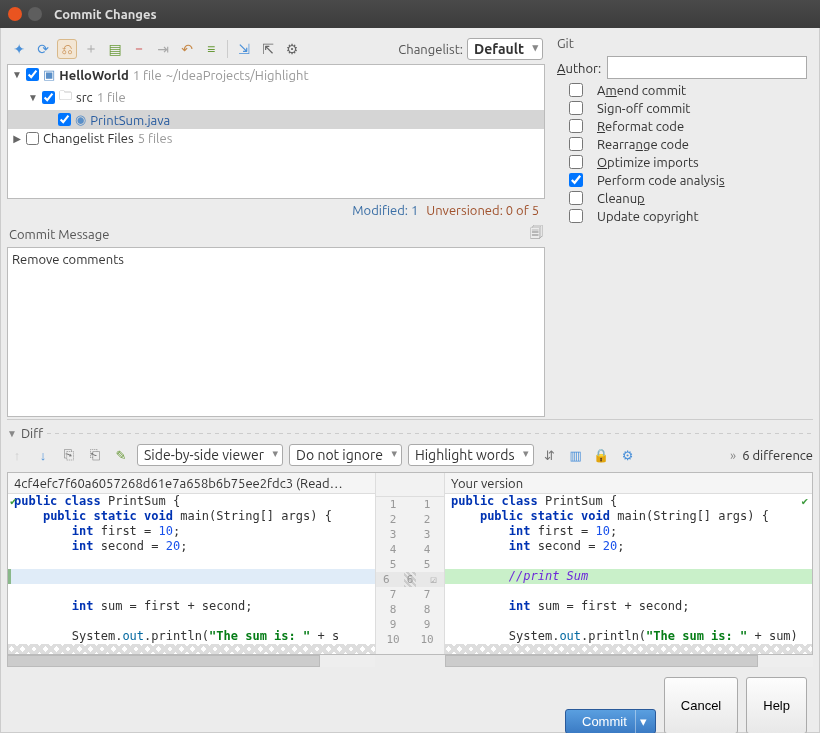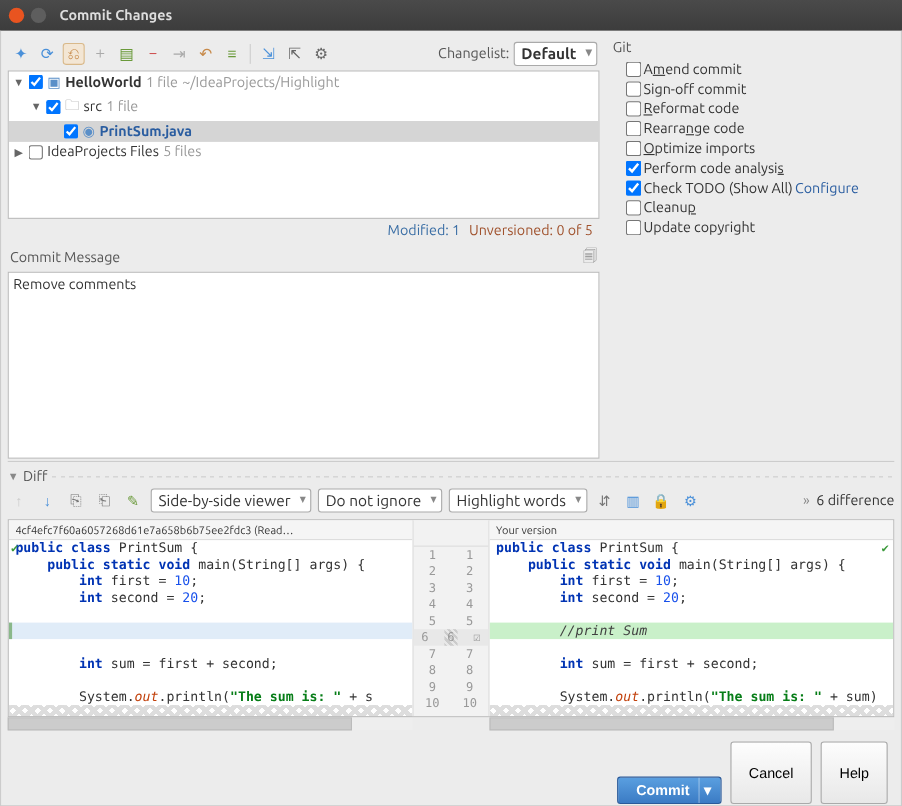--- a/index.html
+++ b/index.html
@@ -18,64 +18,64 @@
 .changelist-lbl { color: #555; }
 .select { background: #fff; border: 1px solid #aaa; padding: 2px 18px 2px 6px; border-radius: 3px; position: relative; font-weight: bold; font-size: 14px; }
 .select::after { content: "▾"; position: absolute; right: 4px; top: 2px; color: #888; font-size: 11px; }
 .tree { background: #fff; border: 1px solid #bbb; height: 135px; overflow: auto; }
 .tree-row { display: flex; align-items: center; padding: 2px 4px; gap: 4px; }
 .tree-row.selected { background: #d5d5d5; }
 .tree-arrow { width: 10px; color: #666; font-size: 10px; text-align: center; }
 .tree-check { width: 13px; height: 13px; }
 .tree-folder-plain { color: #999; }
 .tree-label { color: #333; }
-.tree-label.link { color: #2a5da0; font-weight: bold; }
+.tree-label.link { color: #2a5da0; }
 .tree-meta { color: #999; }
 .pad0 { padding-left: 4px; }
 .pad1 { padding-left: 20px; }
 .pad2 { padding-left: 50px; }
 .status-line { display: flex; justify-content: flex-end; gap: 8px; padding: 4px 6px; font-size: 13px; }
 .modified { color: #3a6ea5; }
 .unversioned { color: #a0522d; }
 .commit-msg-hdr { display: flex; justify-content: space-between; align-items: center; padding: 2px 2px; color: #555; }
 .commit-msg { background: #fff; border: 1px solid #bbb; height: 170px; padding: 4px; font-family: inherit; font-size: 13px; resize: none; color: #333; }
 .right-col { width: 262px; padding: 2px 6px; }
 .right-col .legend { color: #555; font-size: 13px; margin-bottom: 6px; }
 .field-row { display: flex; align-items: center; gap: 6px; margin: 4px 0; }
 .field-row input[type=text] { flex: 1; border: 1px solid #aaa; background: #fff; padding: 3px; }
-.check-row { display: flex; align-items: center; gap: 2px; margin: 4px 0 4px 12px; }
+.check-row { display: flex; align-items: center; gap: 14px; margin: 4px 0 4px 12px; }
 .check-row input[type=checkbox] { width: 14px; height: 14px; }
 .check-row label u { text-decoration: underline; }
 .link-txt { color: #2a5da0; }
 .diff-hdr { display: flex; align-items: center; gap: 4px; padding: 6px 0 2px 0; border-top: 1px solid #ccc; margin-top: 2px; color: #555; }
 .diff-hdr .zig { flex: 1; height: 1px; background: repeating-linear-gradient(90deg,#ccc 0 4px, transparent 4px 8px); }
 .diff-toolbar { display: flex; align-items: center; gap: 6px; padding: 2px 0 6px 0; flex-wrap: wrap; }
 .diff-toolbar .ico { width: 20px; height: 20px; display: flex; align-items: center; justify-content: center; color: #777; }
 .diff-toolbar .right { margin-left: auto; display: flex; align-items: center; gap: 6px; }
 .diff-body { display: flex; background: #fff; border: 1px solid #bbb; height: 195px; position: relative; font-family: "DejaVu Sans Mono", monospace; font-size: 12px; }
 .diff-col { flex: 1; display: flex; flex-direction: column; overflow: hidden; }
-.diff-col-hdr { background: #f5f5f5; padding: 3px 6px; font-family: "Ubuntu",sans-serif; font-size: 10px; border-bottom: 1px solid #ddd; white-space: nowrap; overflow: hidden; text-overflow: ellipsis; }
+.diff-col-hdr { background: #f5f5f5; padding: 3px 6px; font-family: "Ubuntu",sans-serif; font-size: 13px; border-bottom: 1px solid #ddd; white-space: nowrap; overflow: hidden; text-overflow: ellipsis; }
 .gutter { width: 70px; background: #f2f2f2; border-left: 1px solid #ddd; border-right: 1px solid #ddd; display: flex; flex-direction: column; }
 .gutter-hdr { height: 24px; border-bottom: 1px solid #ddd; }
 .gutter-row { display: flex; justify-content: space-around; color: #999; font-size: 11px; height: 15px; line-height: 15px; }
 .code-lines { flex: 1; overflow: hidden; }
 .code-line { height: 15px; line-height: 15px; white-space: pre; padding-left: 6px; }
 .code-line.hl-blue { background: #e0ecf8; }
 .code-line.hl-green { background: #c9f0c9; }
 .kw { color: #0033b3; font-weight: bold; }
 .num { color: #1750eb; }
 .str { color: #067d17; font-weight: bold; }
-.field { color: #c2410c; font-style: italic; }
-.cmt { color: #404040; font-style: italic; text-align: center; }
+.field { color: #0369a1; }
+.cmt { color: #6d28d9; font-style: italic; text-align: center; }
 .zigzag { height: 10px; background: repeating-linear-gradient(135deg,#ddd 0 4px, transparent 4px 8px), repeating-linear-gradient(45deg,#ddd 0 4px, transparent 4px 8px); }
 .scrollbar { height: 12px; background: #eee; display: flex; }
 .scrollbar .thumb { background: #ccc; border: 1px solid #bbb; }
 .footer { display: flex; justify-content: flex-end; gap: 8px; padding: 10px 6px 4px 6px; }
 .btn-f { border: 1px solid #aaa; padding: 4px 16px; border-radius: 3px; background: linear-gradient(#fdfdfd,#e8e8e8); font-size: 13px; }
-.btn-primary { background: linear-gradient(#5a9fe0,#3b7bc4); color: #fff; border-color: #2a5a9a; font-weight: bold; position: relative; padding-right: 28px; margin-top: 32px; }
+.btn-primary { background: linear-gradient(#5a9fe0,#3b7bc4); color: #fff; border-color: #2a5a9a; font-weight: normal; position: relative; padding-right: 28px; margin-top: 32px; }
 .btn-primary .caret { position: absolute; right: 4px; top: 0; bottom: 0; width: 16px; border-left: 1px solid rgba(255,255,255,.4); display: flex; align-items: center; justify-content: center; }
 .checkmark { color: #3c9a3c; font-size: 11px; position: absolute; }
 </style>
 </head>
 <body>
 
 <div class="titlebar">
   <span class="btn close-btn"></span>
   <span class="btn min-btn"></span>
   <span class="titlebar-title">Commit Changes</span>
@@ -120,39 +120,43 @@
           <span class="tree-meta">1 file</span>
         </div>
         <div class="tree-row pad2 selected">
           <input type="checkbox" class="tree-check" checked="" style="">
           <span style="color:#5a8fc8">◉</span>
           <span class="tree-label link">PrintSum.java</span>
         </div>
         <div class="tree-row pad0">
           <span class="tree-arrow">▶</span>
           <input type="checkbox" class="tree-check" style="">
-          <span class="tree-label">IdeaProjects Files</span>
+          <span class="tree-label">Changelist Files</span>
           <span class="tree-meta">5 files</span>
         </div>
       </div>
 
       <div class="status-line">
         <span class="modified">Modified: 1</span>
         <span class="unversioned">Unversioned: 0 of 5</span>
       </div>
 
       <div class="commit-msg-hdr">
         <span>Commit Message</span>
         <span class="ico" style="color:#888">🗐</span>
       </div>
       <textarea class="commit-msg" style="">Remove comments</textarea>
     </div>
 
     <div class="right-col">
       <div class="legend">Git</div>
+      <div class="field-row">
+        <span><u>A</u>uthor:</span>
+        <input type="text" value="" style="">
+      </div>
       <div class="check-row">
           <input type="checkbox" style="">
           <label>A<u>m</u>end commit</label>
         </div>
       <div class="check-row">
           <input type="checkbox" style="">
           <label>Sign-off commit</label>
         </div>
 
       <div class="check-row">
@@ -163,25 +167,20 @@
           <input type="checkbox" style="">
           <label>Rearra<u>n</u>ge code</label>
         </div>
       <div class="check-row">
           <input type="checkbox" style="">
           <label><u>O</u>ptimize imports</label>
         </div>
       <div class="check-row">
           <input type="checkbox" checked="" style="">
           <label>Perform code analysi<u>s</u></label>
-        </div>
-      <div class="check-row">
-          <input type="checkbox" checked="" style="">
-          <label>Check TODO (Show All)</label> 
-          <span class="link-txt">Configure</span>
         </div>
       <div class="check-row">
           <input type="checkbox" style="">
           <label>Cleanu<u>p</u></label>
         </div>
       <div class="check-row">
           <input type="checkbox" style="">
           <label>Update copyright</label>
         </div>
     </div>

